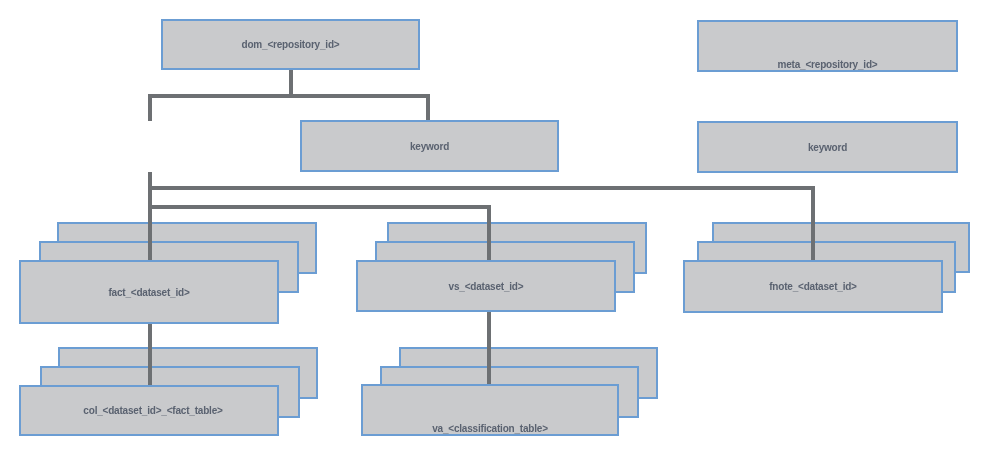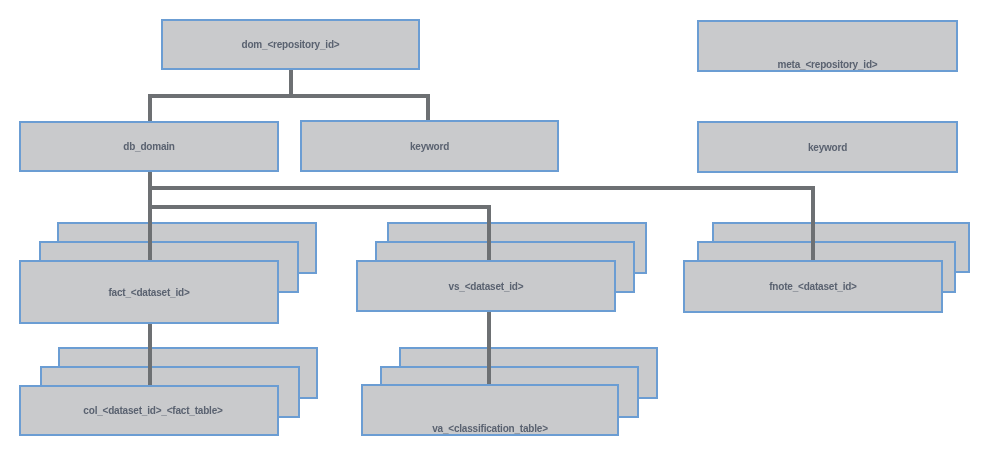--- a/index.html
+++ b/index.html
@@ -56,23 +56,20 @@
   <div class="line" style="left:487px; top:207px; width:4px; height:55px;"></div>
   <div class="line" style="left:148px; top:310px; width:4px; height:77px;"></div>
   <div class="line" style="left:487px; top:310px; width:4px; height:76px;"></div>
 
   <div class="box single" style="left:161px; top:19px; width:259px; height:51px;">
     <span>dom_&lt;repository_id&gt;</span>
   </div>
   <div class="box single" style="left:697px; top:20px; width:261px; height:52px;align-items:flex-end;">
     <span>meta_&lt;repository_id&gt;</span>
   </div>
-  <div class="box single" style="left:19px; top:121px; width:260px; height:51px;">
-    <span>db_domain</span>
-  </div>
   <div class="box single" style="left:300px; top:120px; width:259px; height:52px;">
     <span>keyword</span>
   </div>
   <div class="box single" style="left:697px; top:121px; width:261px; height:52px;">
     <span>keyword</span>
   </div>
 
   <div class="box ghost" style="left:57px; top:222px; width:260px; height:52px;"></div>
   <div class="box ghost" style="left:39px; top:241px; width:260px; height:52px;"></div>
   <div class="box front" style="left:19px; top:260px; width:260px; height:64px;">

